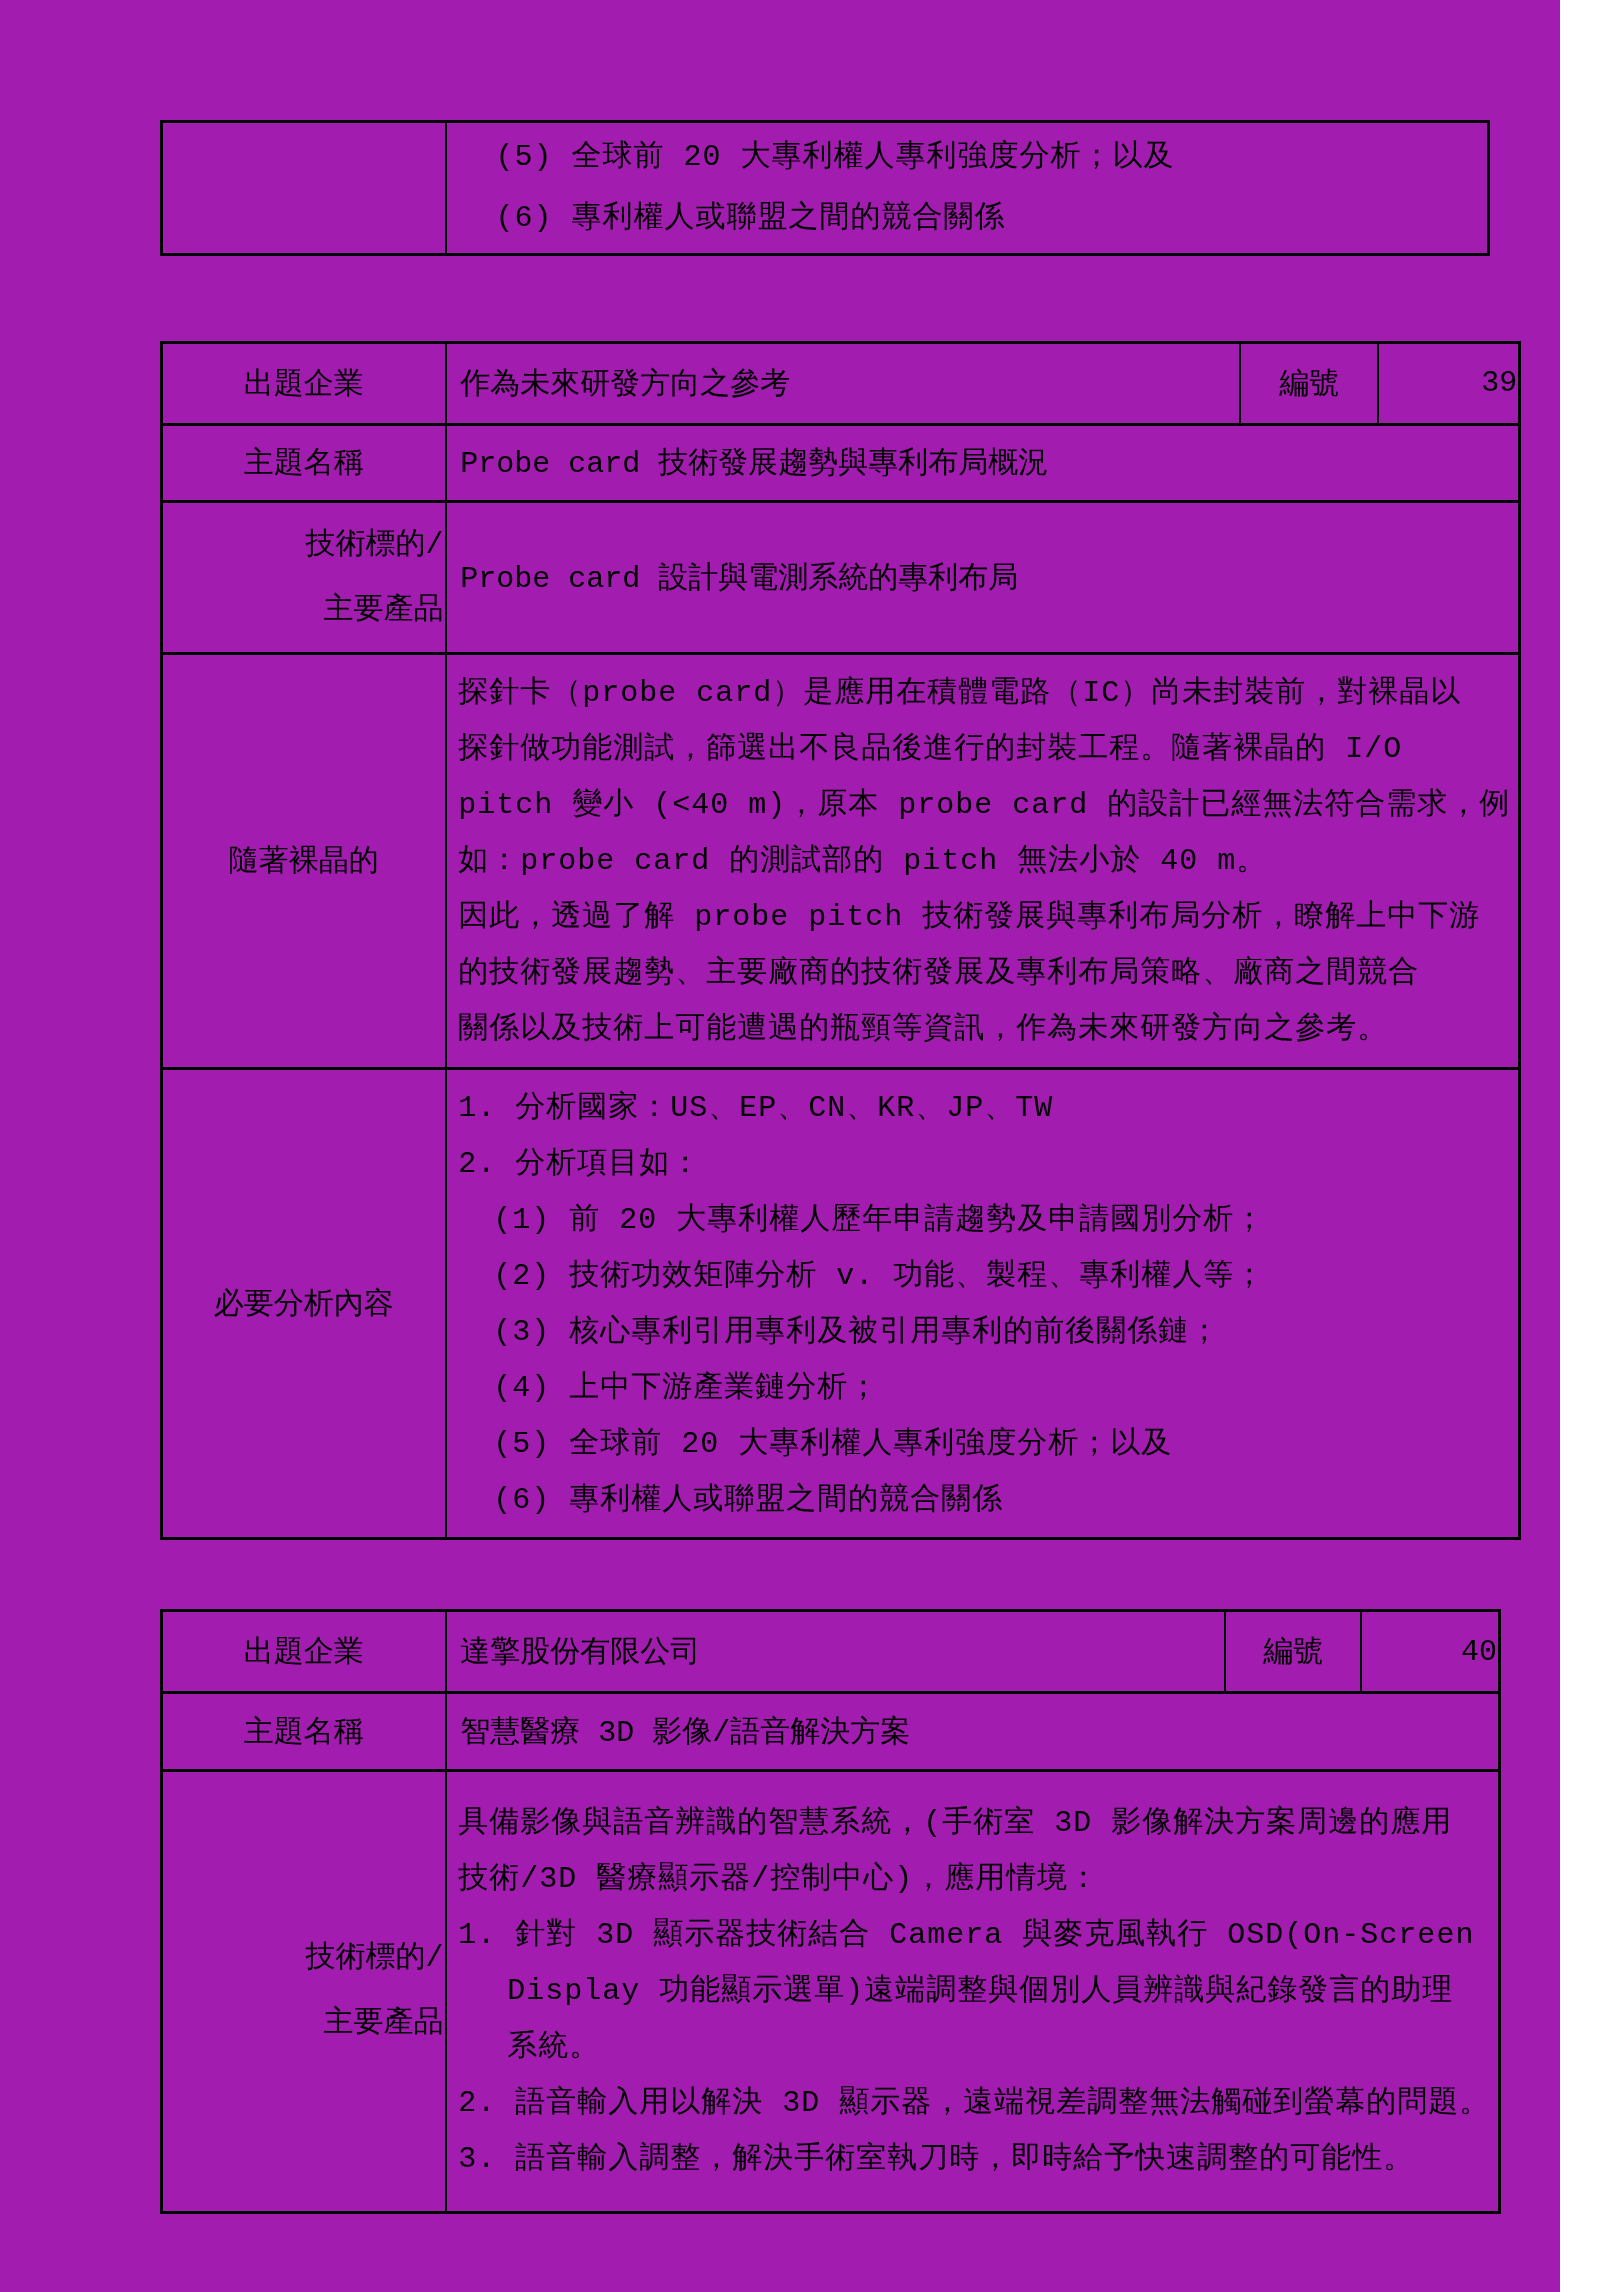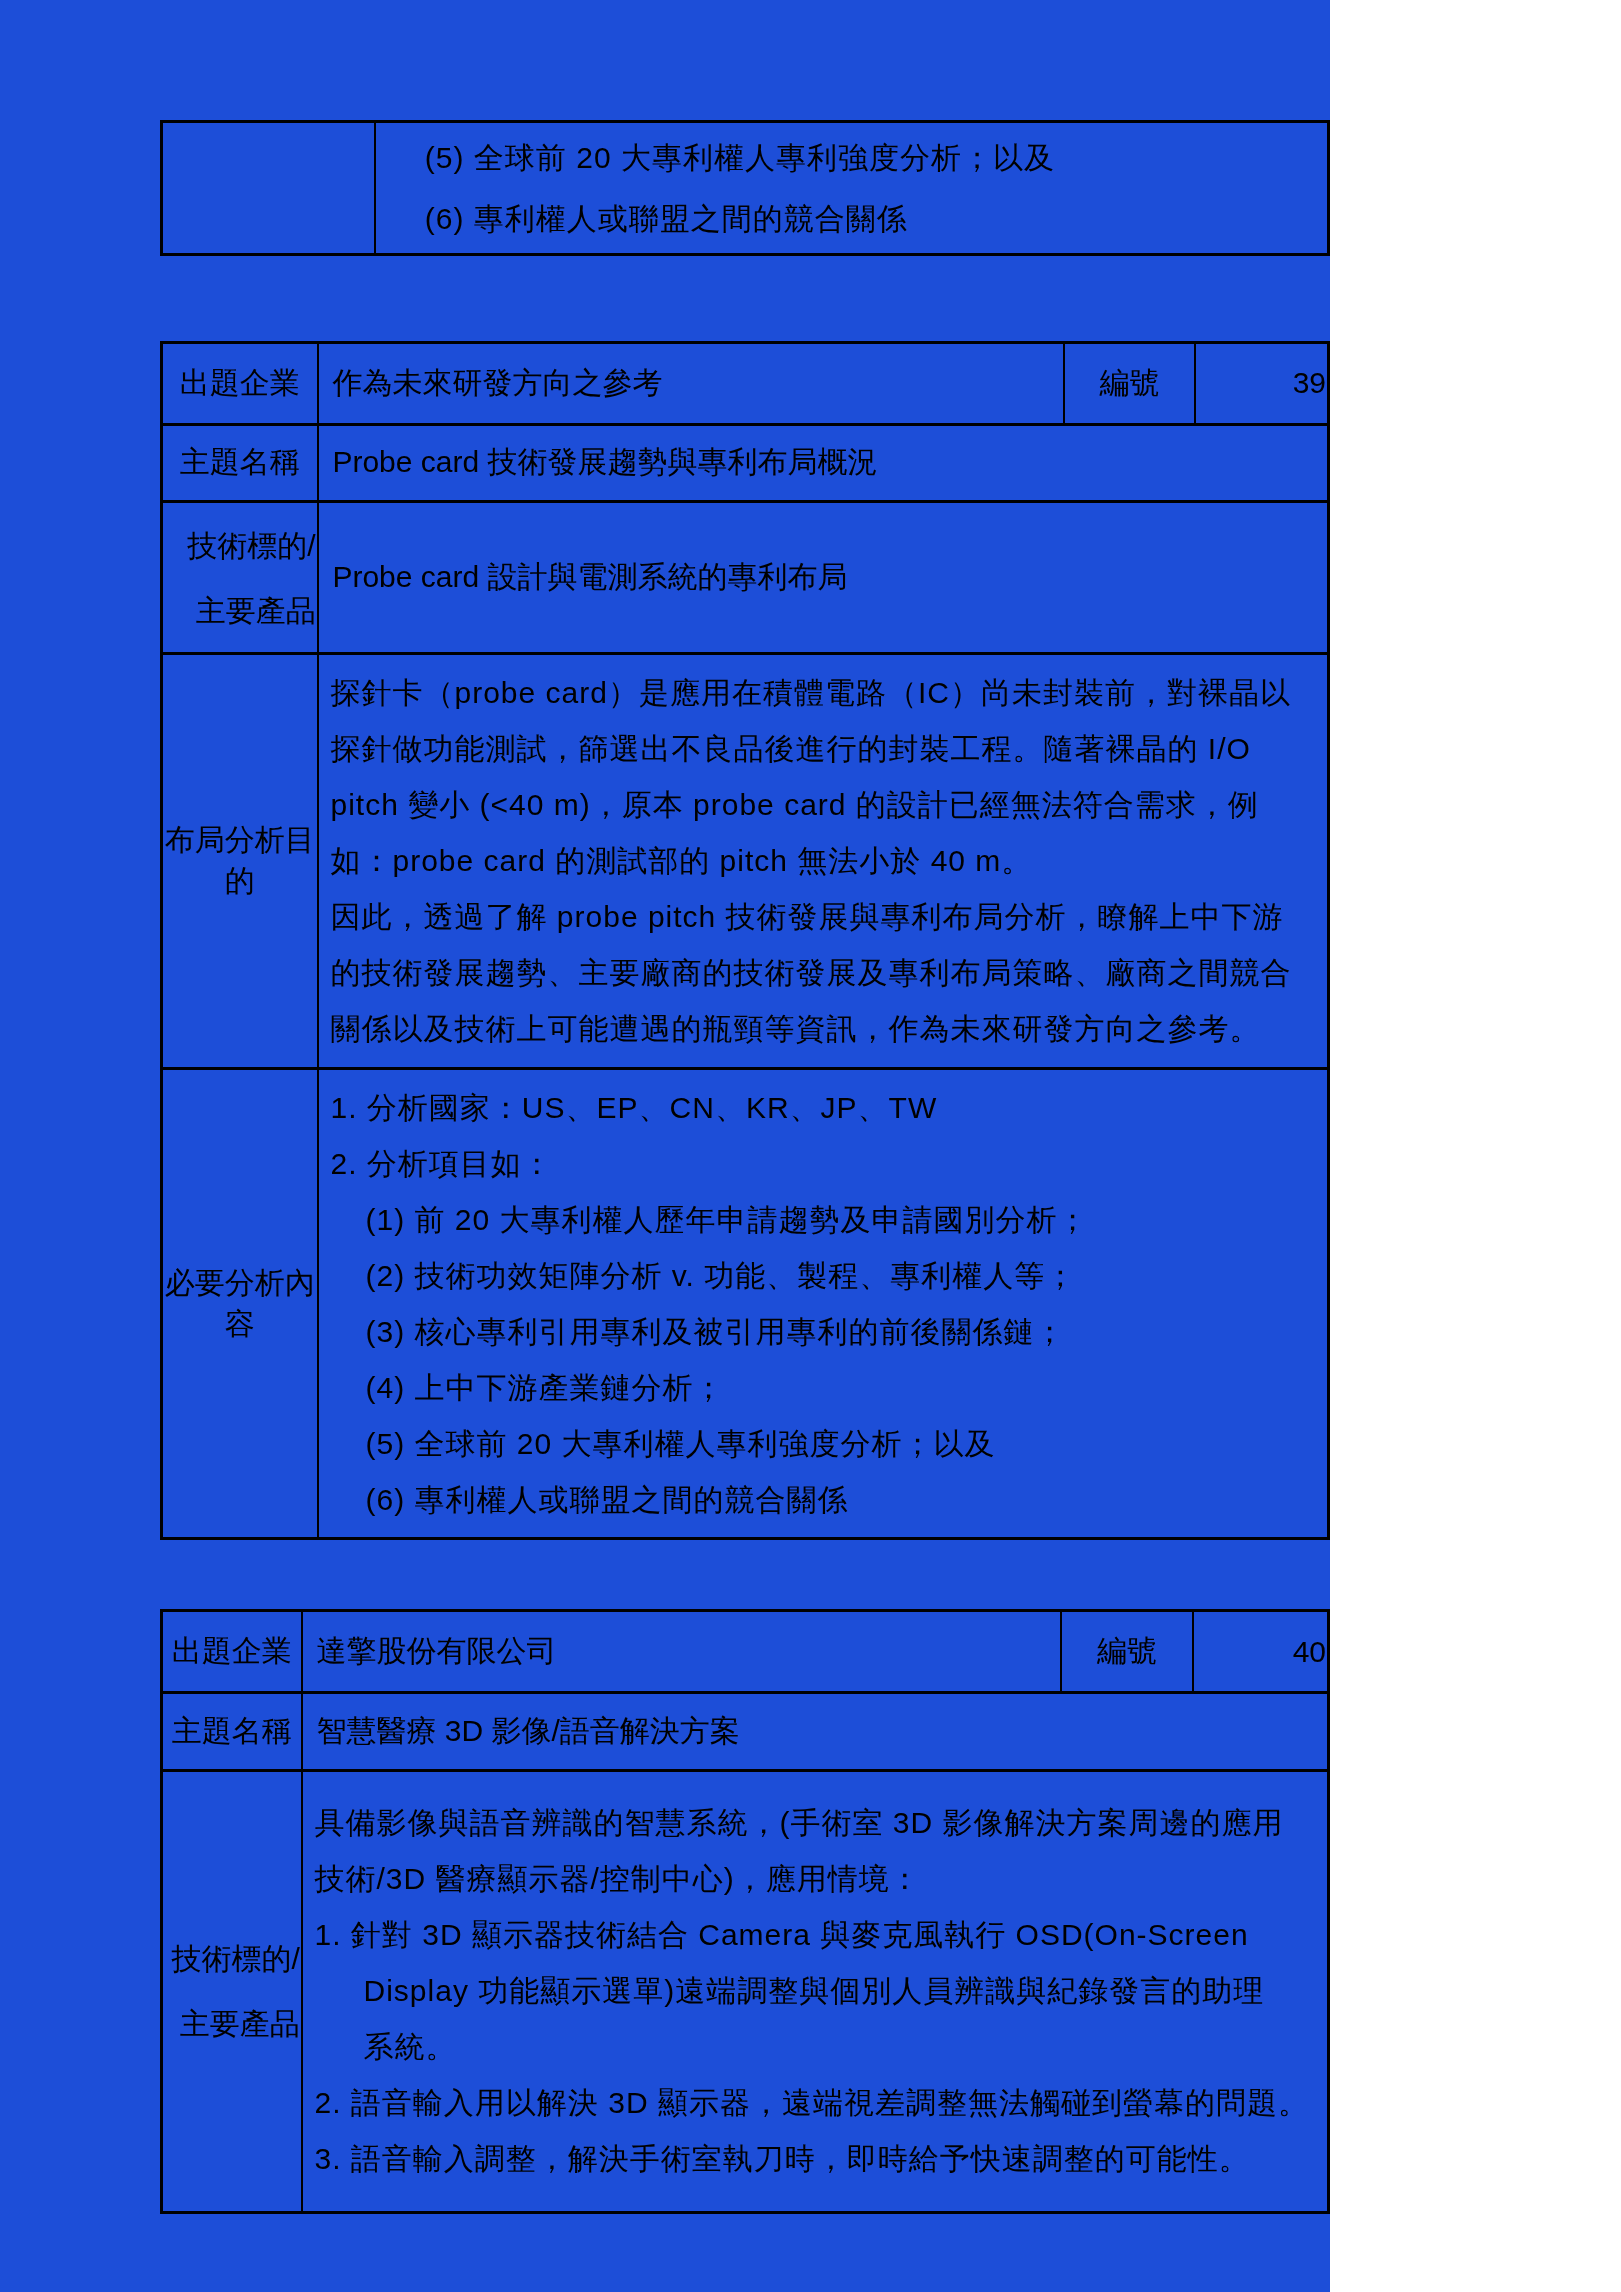--- a/index.html
+++ b/index.html
@@ -1,18 +1,18 @@
 <!DOCTYPE html>
 <html><head>
 <meta charset="utf-8">
 <style>
   html,body{margin:0;padding:0;background:#ffffff;}
   .page{
-    position:relative;width:1330px;height:2293px;background:#1d4ed8;color:#000000;
-    font-family:Liberation Sans, sans-serif;font-size:30px;overflow:hidden;
+    position:relative;width:1560px;height:2293px;background:#a21caf;color:#000000;
+    font-family:Liberation Mono, monospace;font-size:30px;overflow:hidden;
   }
   table.doc{border-collapse:collapse;border:3.9px solid #000;margin-left:160px;table-layout:fixed;}
   table.doc td{border:2.9px solid #000;border-top-width:3.9px;border-bottom-width:3.9px;vertical-align:middle;overflow:hidden;}
   .lab{text-align:center;}
   .lab2{line-height:65px;text-align:right;}
   .con{text-align:left;padding:5.9px 9.8px 5.9px 13.7px;}
   .nolab{text-align:center;}
   .noval{text-align:right;}
   .r1 td{height:67px;}
   .r2 td{height:63px;}
@@ -69,21 +69,21 @@
       <td class="con" colspan="3">Probe card 技術發展趨勢與專利布局概況</td>
     </tr>
     <tr class="r3">
       <td class="lab">
         <div class="lab2">技術標的/</div>
         <div class="lab2">主要產品</div>
       </td>
       <td class="con" colspan="3">Probe card 設計與電測系統的專利布局</td>
     </tr>
     <tr>
-      <td class="lab">布局分析目的</td>
+      <td class="lab">隨著裸晶的</td>
       <td class="con txtcell" colspan="3">
         <div class="tl">探針卡（probe card）是應用在積體電路（IC）尚未封裝前，對裸晶以</div>
         <div class="tl">探針做功能測試，篩選出不良品後進行的封裝工程。隨著裸晶的 I/O</div>
         <div class="tl">pitch 變小 (&lt;40 m)，原本 probe card 的設計已經無法符合需求，例</div>
         <div class="tl">如：probe card 的測試部的 pitch 無法小於 40 m。</div>
         <div class="tl">因此，透過了解 probe pitch 技術發展與專利布局分析，瞭解上中下游</div>
         <div class="tl">的技術發展趨勢、主要廠商的技術發展及專利布局策略、廠商之間競合</div>
         <div class="tl">關係以及技術上可能遭遇的瓶頸等資訊，作為未來研發方向之參考。</div>
       </td>
     </tr>

